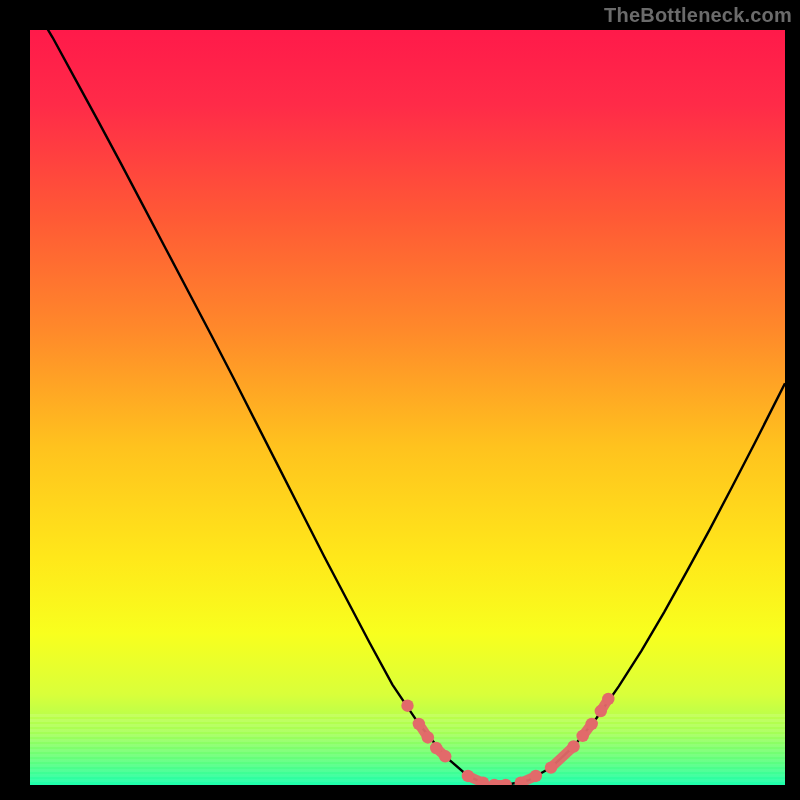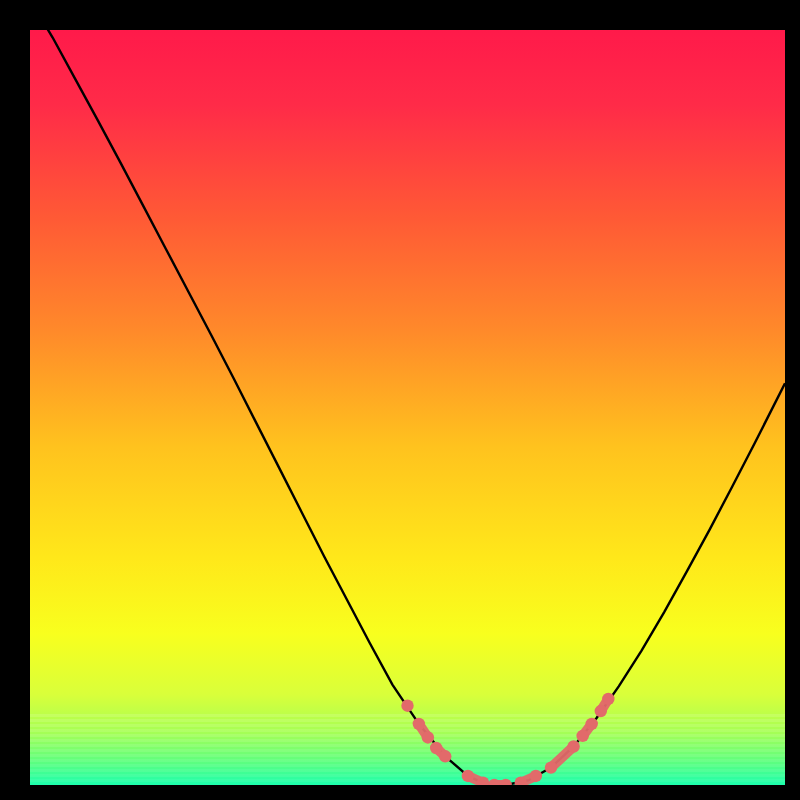--- a/index.html
+++ b/index.html
@@ -110,13 +110,14 @@
         <circle cx="573.60" cy="746.50" r="6.2" fill="#e26a6a"></circle>
         <circle cx="582.66" cy="735.92" r="6.2" fill="#e26a6a"></circle>
         <circle cx="591.72" cy="723.85" r="6.2" fill="#e26a6a"></circle>
         <circle cx="600.78" cy="711.01" r="6.2" fill="#e26a6a"></circle>
         <circle cx="608.33" cy="698.93" r="6.2" fill="#e26a6a"></circle>
       </g>
 
     <rect id="plot-frame" x="30" y="30" width="755" height="755" fill="none" stroke="#000" stroke-width="0"></rect>
   </svg>
 
+  <div class="watermark">TheBottleneck.com</div>
 </div>
 
 </body></html>

